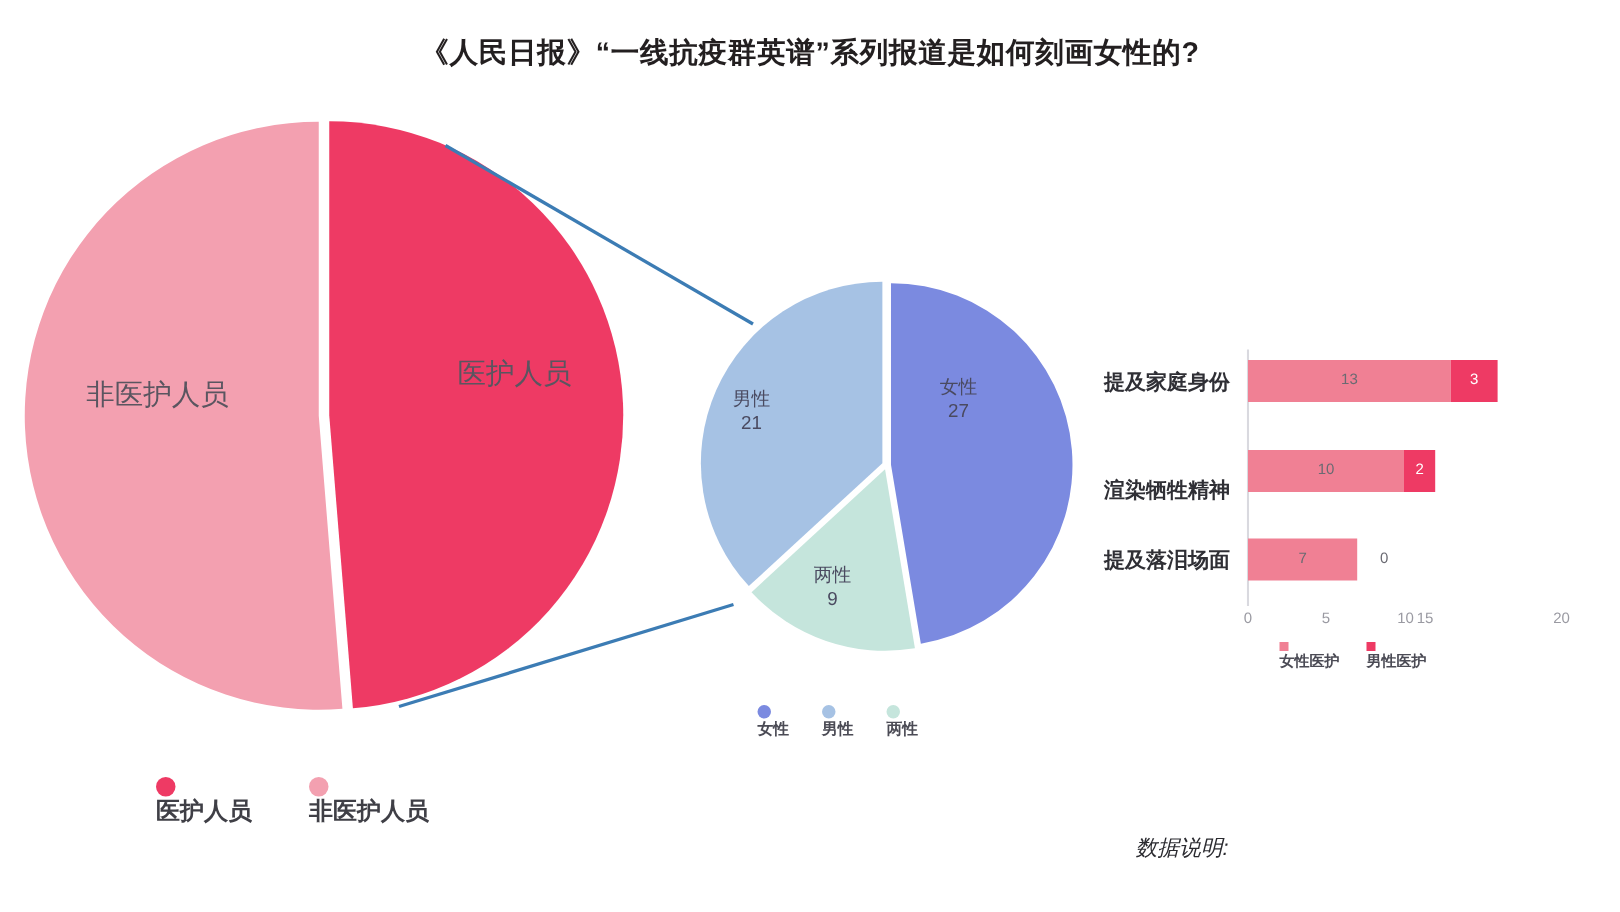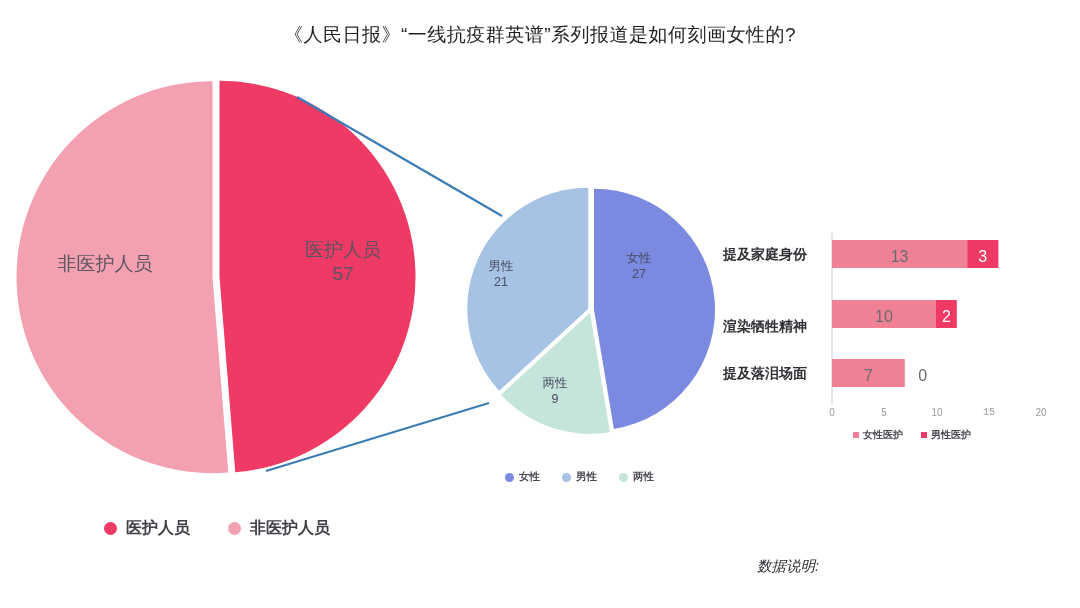--- a/index.html
+++ b/index.html
@@ -5,63 +5,63 @@
   html,body{margin:0;padding:0;}
   body{
     width:1080px;height:608px;background:#ffffff;
     font-family:"Liberation Sans","DejaVu Sans",sans-serif;
     overflow:hidden;position:relative;
   }
   #stage{position:absolute;inset:0;width:1080px;height:608px;}
 
   .title{
     position:absolute;left:0;top:22px;width:1080px;text-align:center;
-    font-size:19px;font-weight:normal;color:#231f20;letter-spacing:.5px;
+    font-size:19px;font-weight:bold;color:#231f20;letter-spacing:.5px;
   }
 
   .svg-layer{position:absolute;left:0;top:0;width:1080px;height:608px;}
 
   
   .plabel{
     position:absolute;text-align:center;color:#4a4a55;line-height:1.28;
     pointer-events:none;white-space:nowrap;
   }
   .plabel .nm{display:block;}
   .plabel .vl{display:block;}
 
   .lbl-nonmed{left:12px;top:252px;width:186px;font-size:19px;color:#5a5560;}
   .lbl-med{left:250px;top:238px;width:186px;font-size:19px;color:#5a5560;}
   .lbl-female{left:604px;top:250px;width:70px;font-size:12.5px;color:#4a4a60;}
   .lbl-male{left:466px;top:258px;width:70px;font-size:12.5px;color:#4a4a60;}
   .lbl-both{left:520px;top:375px;width:70px;font-size:12.5px;color:#4a4a60;}
 
   
   .legend{position:absolute;display:flex;align-items:center;}
-  .legend .item{display:flex;align-items:center;}
+  .legend .item{display:flex;flex-direction:column;}
   .legend .dot{border-radius:50%;display:inline-block;}
 
   #legend-main{left:104px;top:518px;gap:38px;}
   #legend-main .dot{width:13px;height:13px;margin-right:9px;}
   #legend-main .tx{font-size:16px;color:#3f3f46;font-weight:bold;}
 
   #legend-gender{left:505px;top:470px;gap:22px;}
   #legend-gender .dot{width:9px;height:9px;margin-right:5px;}
   #legend-gender .tx{font-size:10.5px;color:#4b4b55;font-weight:bold;}
 
   #legend-bar{left:853px;top:428px;gap:18px;}
   #legend-bar .sq{width:6px;height:6px;margin-right:4px;display:inline-block;}
   #legend-bar .tx{font-size:10px;color:#4b4b55;font-weight:bold;}
 
   
   .bar-cat{
-    position:absolute;right:0;width:110px;text-align:center;
+    position:absolute;right:0;width:110px;text-align:right;
     font-size:14px;color:#2f2f35;font-weight:bold;white-space:nowrap;
   }
   .bar-val{
-    position:absolute;font-size:16px;color:#5d5d66;text-align:center;
+    position:absolute;font-size:10px;color:#5d5d66;text-align:center;
     width:30px;
   }
   .bar-val.light{color:#6a6a72;}
   .bar-val.dark{color:#ffffff;}
   .tick{
     position:absolute;font-size:10px;color:#9a9aa2;text-align:center;width:24px;
   }
 
   
   .note{
@@ -101,21 +101,20 @@
     <rect x="936" y="300" width="20.8" height="28" fill="#EE3A64"></rect>
 
     <rect x="832" y="359" width="72.8" height="28" fill="#F08094"></rect>
   </svg>
 
   <div class="plabel lbl-nonmed">
     <span class="nm">非医护人员</span>
   </div>
   <div class="plabel lbl-med">
     <span class="nm">医护人员</span>
-    <span class="vl">57</span>
   </div>
 
   <div class="plabel lbl-female">
     <span class="nm">女性</span>
     <span class="vl">27</span>
   </div>
   <div class="plabel lbl-male">
     <span class="nm">男性</span>
     <span class="vl">21</span>
   </div>
@@ -159,21 +158,21 @@
 
   <div class="bar-val light" style="left:869px;top:308px;">10</div>
   <div class="bar-val dark" style="left: 931.4px; top: 308px;">2</div>
 
   <div class="bar-val light" style="left: 853.4px; top: 367px;">7</div>
   <div class="bar-val light" style="left: 907.8px; top: 367px;">0</div>
 
   <div class="tick" style="left:820px;top:407px;">0</div>
   <div class="tick" style="left:872px;top:407px;">5</div>
   <div class="tick" style="left:925px;top:407px;">10</div>
-  <div class="tick" style="left:977px;top:407px;font-family:Liberation Mono, monospace;">15</div>
+  <div class="tick" style="left:938px;top:407px;">15</div>
   <div class="tick" style="left:1029px;top:407px;">20</div>
 
   <div class="legend" id="legend-bar">
     <span class="item">
       <span class="sq" style="background:#F08094"></span>
       <span class="tx">女性医护</span>
     </span>
     <span class="item">
       <span class="sq" style="background:#EE3A64"></span>
       <span class="tx">男性医护</span>

